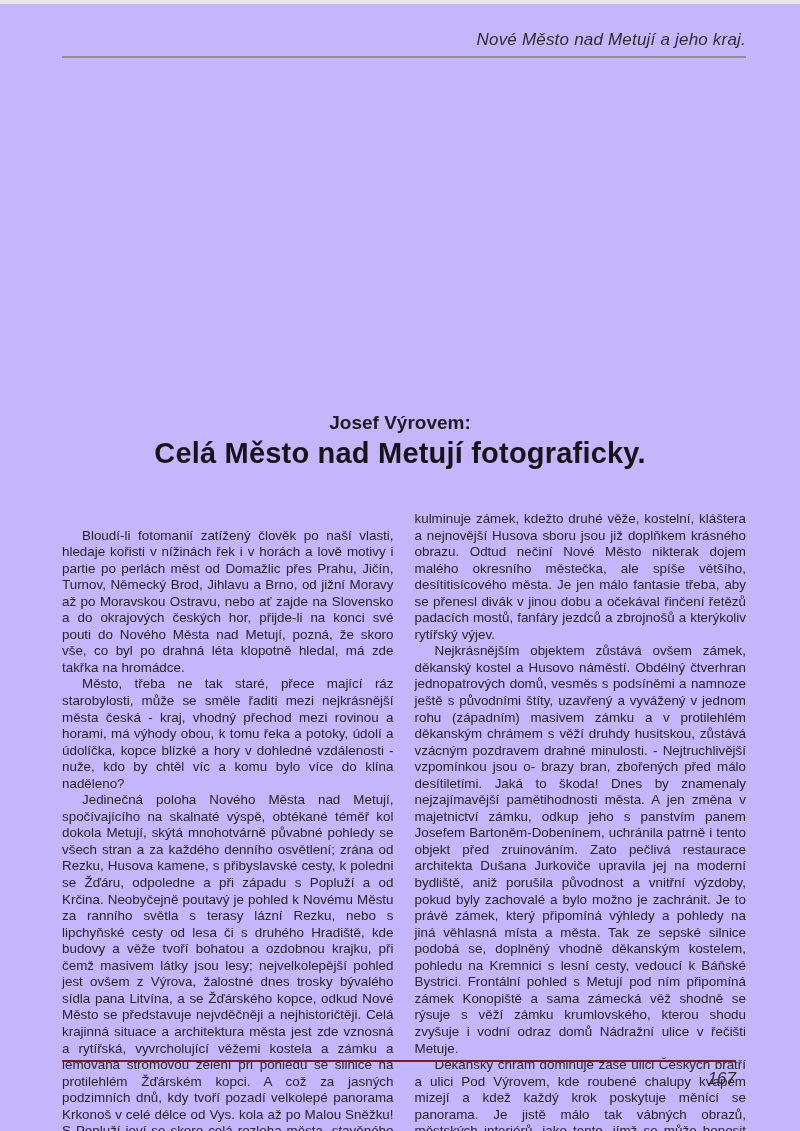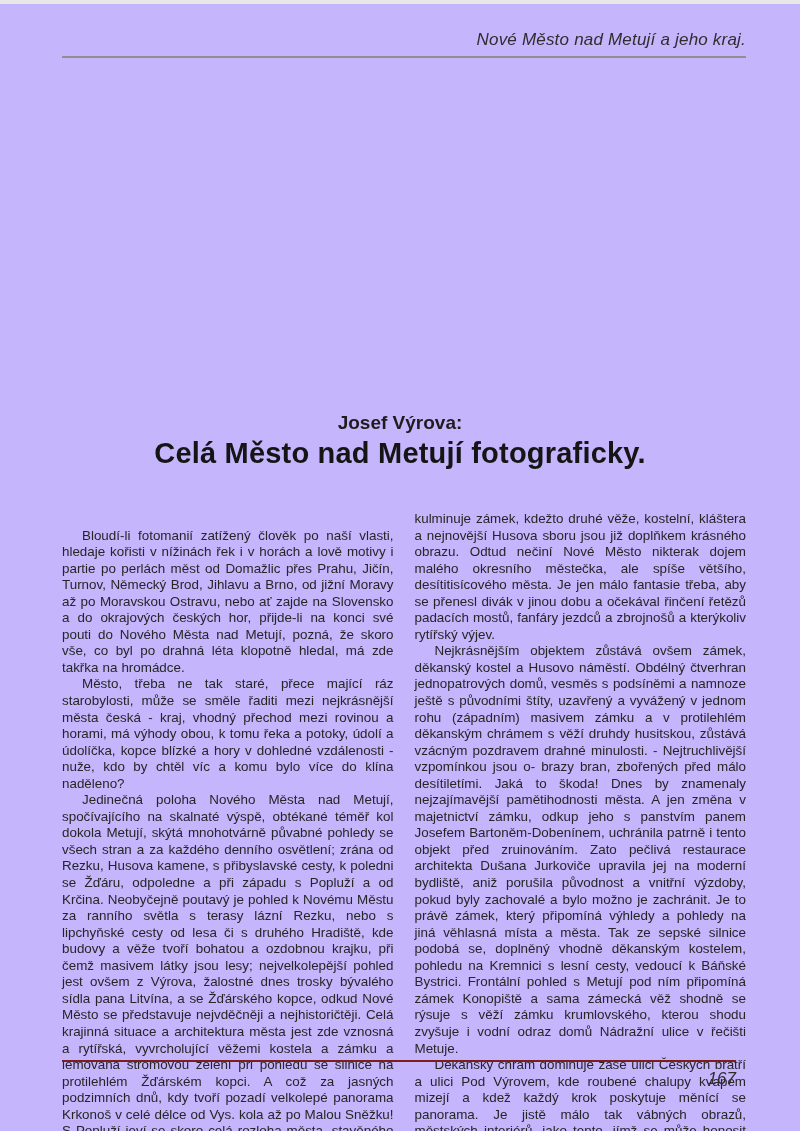--- a/index.html
+++ b/index.html
@@ -92,21 +92,21 @@
 </head>
 <body>
 
 <div class="page">
 
   <div class="header">
     <div class="running-title">Nové Město nad Metují a jeho kraj.</div>
   </div>
 
   <div class="title-block">
-    <div class="author-line">Josef Výrova:</div>
+    <div class="author-line">Josef Výrovem:</div>
     <div class="main-title">Celá Město nad Metují fotograficky.</div>
   </div>
 
   <div class="columns">
     <div class="column">
       <p class="para indent">Bloudí-li fotomanií zatížený člověk po naší vlasti, hledaje kořisti v nížinách řek i v horách a lově motivy i partie po perlách měst od Domažlic přes Prahu, Jičín, Turnov, Německý Brod, Jihlavu a Brno, od jižní Moravy až po Moravskou Ostravu, nebo ať zajde na Slovensko a do okrajových českých hor, přijde-li na konci své pouti do Nového Města nad Metují, pozná, že skoro vše, co byl po drahná léta klopotně hledal, má zde takřka na hromádce.</p>
       <p class="para indent">Město, třeba ne tak staré, přece mající ráz starobylosti, může se směle řaditi mezi nejkrásnější města česká - kraj, vhodný přechod mezi rovinou a horami, má výhody obou, k tomu řeka a potoky, údolí a údolíčka, kopce blízké a hory v dohledné vzdálenosti - nuže, kdo by chtěl víc a komu bylo více do klína naděleno?</p>
       <p class="para indent">Jedinečná poloha Nového Města nad Metují, spočívajícího na skalnaté výspě, obtékané téměř kol dokola Metují, skýtá mnohotvárně půvabné pohledy se všech stran a za každého denního osvětlení; zrána od Rezku, Husova kamene, s přibyslavské cesty, k poledni se Žďáru, odpoledne a při západu s Popluží a od Krčina. Neobyčejně poutavý je pohled k Novému Městu za ranního světla s terasy lázní Rezku, nebo s lipchyňské cesty od lesa či s druhého Hradiště, kde budovy a věže tvoří bohatou a ozdobnou krajku, při čemž masivem látky jsou lesy; nejvelkolepější pohled jest ovšem z Výrova, žalostné dnes trosky bývalého sídla pana Litvína, a se Žďárského kopce, odkud Nové Město se představuje nejvděčněji a nejhistoričtěji. Celá krajinná situace a architektura města jest zde vznosná a rytířská, vyvrcholující věžemi kostela a zámku a lemována stromovou zelení při pohledu se silnice na protilehlém Žďárském kopci. A což za jasných podzimních dnů, kdy tvoří pozadí velkolepé panorama Krkonoš v celé délce od Vys. kola až po Malou Sněžku! S Popluží jeví se skoro celá rozloha města, stavěného danou situací do délky, a odtud nejvíce</p>
     </div>
     <div class="column">

